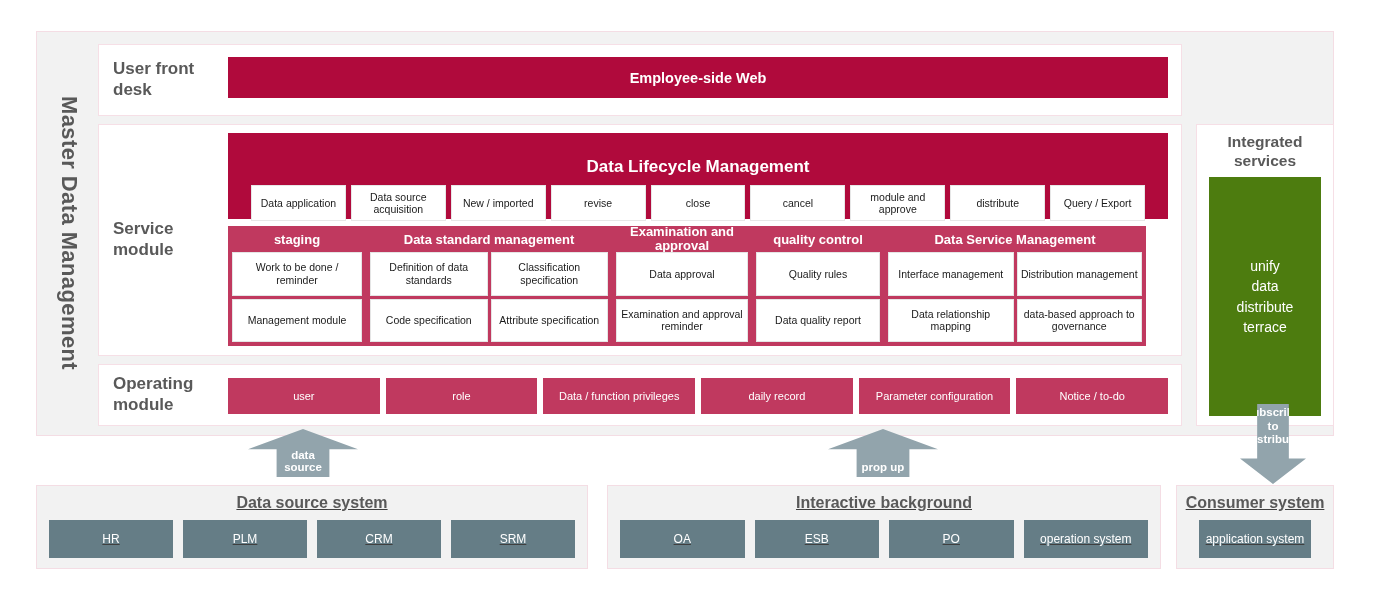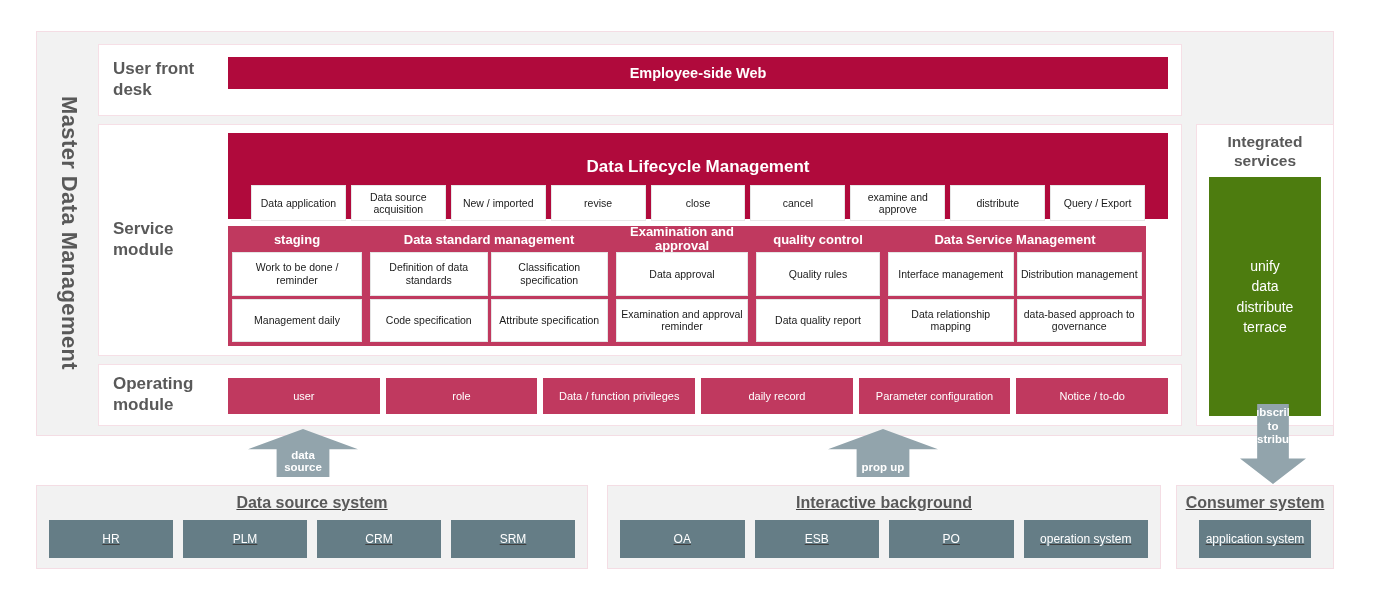--- a/index.html
+++ b/index.html
@@ -40,21 +40,21 @@
     position:absolute;left:14px;top:50%;transform:translateY(-50%);
     width:112px;font-size:17px;font-weight:bold;color:#595959;line-height:1.22;
   }
 
   
   .bar-red{
     position:absolute;background:#b00a3c;color:#fff;
     display:flex;align-items:center;justify-content:center;
     font-weight:bold;box-sizing:border-box;
   }
-  #employee-web{left:129px;top:12px;width:940px;height:32px;font-size:14.5px;}
+  #employee-web{left:129px;top:12px;width:940px;height:41px;font-size:14.5px;}
 
   
   #lifecycle{
     position:absolute;left:129px;top:8px;width:940px;height:86px;
     background:#b00a3c;box-sizing:border-box;padding:16px;
   }
   #lifecycle .lc-title{
     height:36px;display:flex;align-items:center;justify-content:center;
     color:#fff;font-size:17px;font-weight:bold;
   }
@@ -196,36 +196,36 @@
 
     <div id="lifecycle">
       <div class="lc-title">Data Lifecycle Management</div>
       <div class="lc-items">
         <div class="lc-item">Data application</div>
         <div class="lc-item">Data source acquisition</div>
         <div class="lc-item">New / imported</div>
         <div class="lc-item">revise</div>
         <div class="lc-item">close</div>
         <div class="lc-item">cancel</div>
-        <div class="lc-item">examine and approve</div>
+        <div class="lc-item">module and approve</div>
         <div class="lc-item">distribute</div>
         <div class="lc-item">Query / Export</div>
       </div>
     </div>
 
     <div class="groups">
 
       <div class="group w-staging">
         <div class="g-title">staging</div>
         <div class="g-body">
           <div class="g-row">
             <div class="g-cell">Work to be done / reminder</div>
           </div>
           <div class="g-row">
-            <div class="g-cell">Management daily</div>
+            <div class="g-cell">Management module</div>
           </div>
         </div>
       </div>
 
       <div class="group w-standard">
         <div class="g-title">Data standard management</div>
         <div class="g-body">
           <div class="g-row">
             <div class="g-cell">Definition of data standards</div>
             <div class="g-cell">Classification specification</div>

